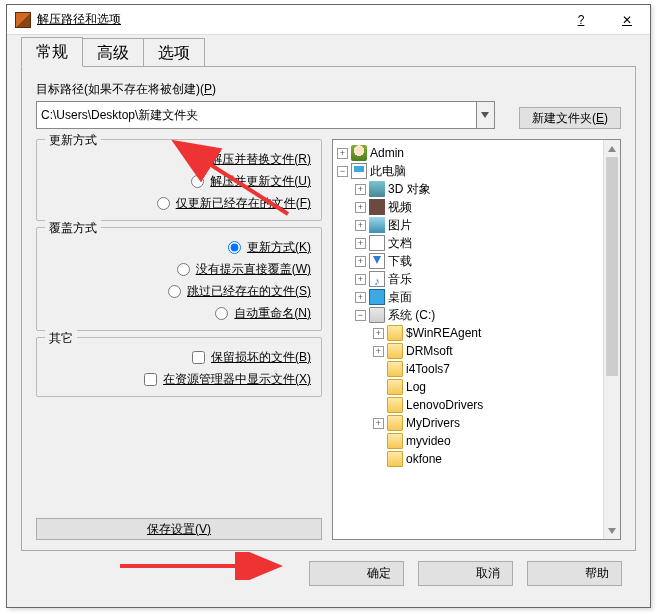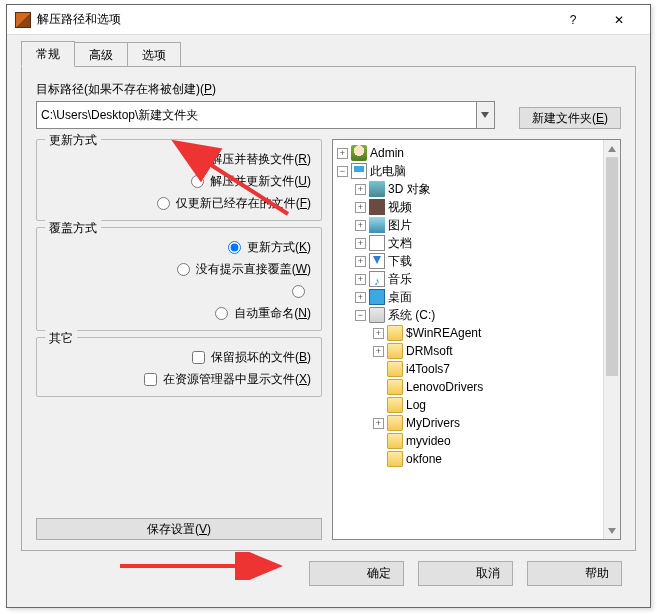--- a/index.html
+++ b/index.html
@@ -17,22 +17,23 @@
   border: 1px solid #666;
   position: absolute;
   top: 4px; left: 6px;
   background: #f0f0f0;
   box-shadow: 2px 2px 4px rgba(0,0,0,0.15);
 }
 .titlebar {
   height: 30px;
   background: #fff;
   display: flex; align-items: center;
-  padding: 0 8px 0 8px;
+  padding: 0 0 0 8px;
   border-bottom: 1px solid #ddd;
+  text-decoration: underline;
 }
 .titlebar .app-icon {
   width: 16px; height: 16px; margin-right: 6px;
   background:
     linear-gradient(135deg,#d2691e 0 50%,#8b4513 50% 100%);
   display:inline-block;
   border:1px solid #5a2a0a;
 }
 .titlebar .title { flex: 1; font-size: 12px; }
 .titlebar .ctl {
@@ -47,21 +48,21 @@
 }
 .tabs {
   display:flex; align-items:flex-end;
   border-bottom: none;
   height: 24px;
   position: relative;
   margin-bottom: -1px;
 }
 .tab {
   padding: 4px 14px 3px;
-  font-size: 12px;
+  font-size: 16px;
   background: #f0f0f0;
   border: 1px solid #aaa;
   border-bottom:none;
   margin-right: 0;
   cursor: default;
 }
 .tab.active {
   background: #f0f0f0;
   border-bottom: 1px solid #f0f0f0;
   position: relative; z-index: 2;
@@ -93,21 +94,21 @@
 .combo .drop svg { width:8px; height:6px; }
 .side-btns { display:flex; flex-direction:column; gap:6px; }
 .btn {
   background:#e1e1e1; border:1px solid #adadad;
   padding: 2px 12px; min-width: 94px; height:22px;
   font-family: inherit; font-size:12px; cursor:default;
   text-align:center;
 }
 .btn .u { text-decoration: underline; }
 .main-split { display:flex; gap:10px; flex:1; margin-top:10px; min-height:0;}
-.left-col { flex: 0 0 286px; display:flex; flex-direction:column; gap:6px;}
+.left-col { flex: 0 0 286px; display:flex; flex-direction:column; gap:6px;text-decoration:underline;}
 .group {
   border:1px solid #bbb;
   border-radius:2px;
   padding: 8px 10px 6px;
   position:relative;
 }
 .group-title {
   position:absolute; top:-8px; left:8px;
   background:#f0f0f0; padding:0 4px; font-size:12px;
 }
@@ -228,20 +229,21 @@
             <div class="opt">
                 <input type="radio" name="ov" checked="" style="">
                 <label><span>更新方式(</span><span class="u">K</span><span>)</span></label>
               </div>
             <div class="opt">
                 <input type="radio" name="ov" style="">
                 <label><span>没有提示直接覆盖(</span><span class="u">W</span><span>)</span></label>
               </div>
             <div class="opt">
                 <input type="radio" name="ov" style="">
+                <label><span>跳过已经存在的文件(</span><span class="u">S</span><span>)</span></label>
               </div>
             <div class="opt">
                 <input type="radio" name="ov" style="">
                 <label><span>自动重命名(</span><span class="u">N</span><span>)</span></label>
               </div>
           </div>
 
           <div class="group">
             <span class="group-title">其它</span>
             <div class="opt">
@@ -338,26 +340,26 @@
                 <span>DRMsoft</span>
               </div>
             <div class="node">
                 <span class="sp" style="width:52px"></span>
                 <span class="icon16 folder"></span>
                 <span>i4Tools7</span>
               </div>
             <div class="node">
                 <span class="sp" style="width:52px"></span>
                 <span class="icon16 folder"></span>
+                <span>Log</span>
+              </div>
+            <div class="node">
+                <span class="sp" style="width:52px"></span>
+                <span class="icon16 folder"></span>
                 <span>LenovoDrivers</span>
-              </div>
-            <div class="node">
-                <span class="sp" style="width:52px"></span>
-                <span class="icon16 folder"></span>
-                <span>Log</span>
               </div>
             <div class="node">
                 <span class="sp" style="width:38px"></span>
                 <span class="exp">+</span>
                 <span class="icon16 folder"></span>
                 <span>MyDrivers</span>
               </div>
             <div class="node">
                 <span class="sp" style="width:52px"></span>
                 <span class="icon16 folder"></span>

